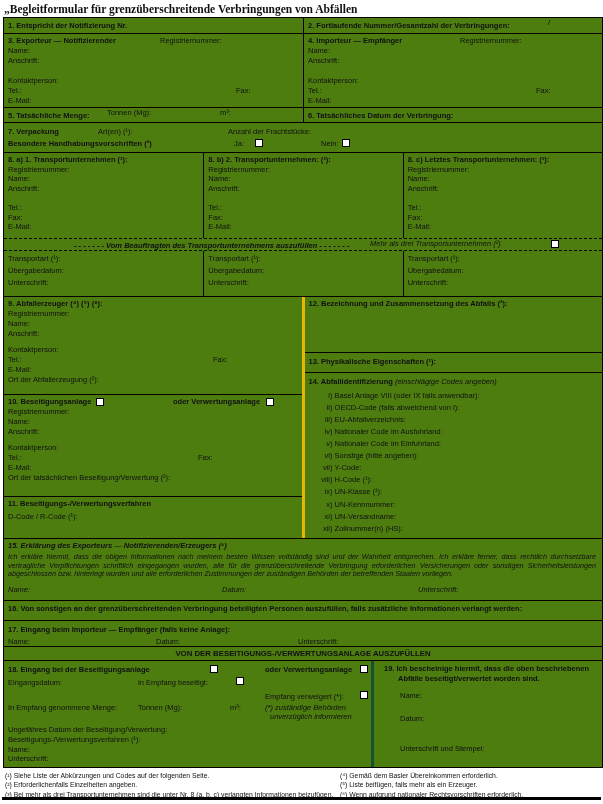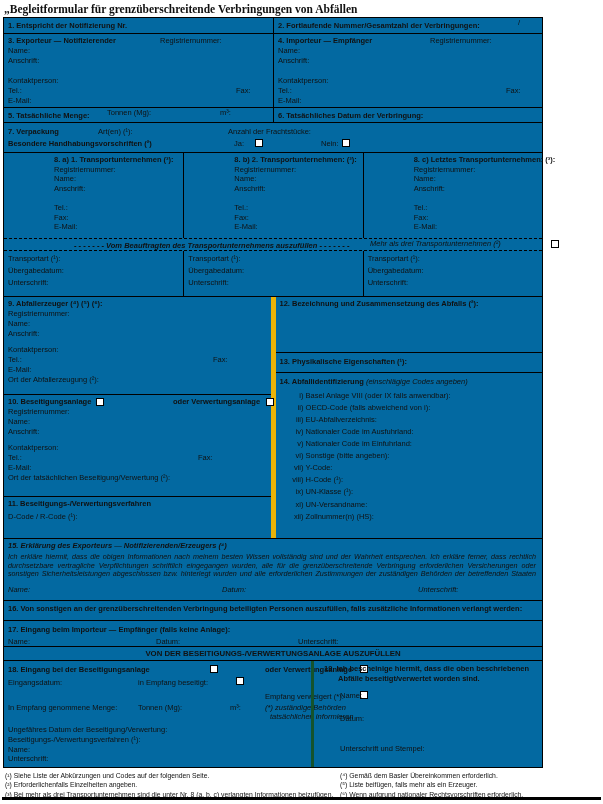--- a/index.html
+++ b/index.html
@@ -1,30 +1,30 @@
 <!DOCTYPE html>
 <html><head>
 <meta charset="utf-8">
 <style>
   html,body{margin:0;padding:0;width:603px;height:804px;background:#fff;overflow:hidden;}
   body{font-family:"Liberation Sans",sans-serif;font-size:7.5px;color:#111;position:relative;}
   .b{font-weight:bold;}
   .i{font-style:italic;}
   .bi{font-weight:bold;font-style:italic;}
   .title{position:absolute;left:4px;top:3px;font-family:"Liberation Serif",serif;font-size:11.5px;font-weight:bold;white-space:nowrap;}
-  .form{position:absolute;left:3px;top:17px;width:540px;border:1.5px solid #000;box-sizing:border-box;background:#0369a1;}
+  .form{position:absolute;left:3px;top:17px;width:600px;border:1.5px solid #000;box-sizing:border-box;background:#4d7c0f;}
   .row{display:flex;border-top:1px solid #000;box-sizing:border-box;}
   .row:first-child{border-top:none;}
   .cell{box-sizing:border-box;padding:2px 4px;position:relative;}
   .half{width:50%;}
   .half+.half{border-left:1px solid #000;}
   .third{width:33.333%;}
   .third+.third{border-left:1px solid #000;}
   .line{position:relative;height:10px;line-height:10px;white-space:nowrap;}
-  .line8{position:relative;height:9.6px;line-height:9.6px;white-space:nowrap;margin-left:46px;}
+  .line8{position:relative;height:9.6px;line-height:9.6px;white-space:nowrap;}
   .tline{position:relative;height:12px;line-height:12px;white-space:nowrap;}
   .abs{position:absolute;top:0;}
   .x88{left:88px;}.x90{left:90px;}.x103{left:103px;}.x130{left:130px;}.x152{left:152px;}
   .x165{left:165px;}.x190{left:190px;}.x205{left:205px;}.x216{left:216px;}.x218{left:218px;}
   .x220{left:220px;}.x222{left:222px;}.x226{left:226px;}.x228{left:228px;}.x244{left:244px;}
   .x247{left:247px;}.x257{left:257px;}.x258{left:258px;}.x262{left:262px;}.x294{left:294px;}.x313{left:313px;}.x334{left:334px;}.x352{left:352px;}
   .x366{left:366px;}.x414{left:414px;}.x547{left:547px;}
   .cb{display:inline-block;width:6px;height:6px;border:1px solid #000;vertical-align:-1px;background:#fff;}
   .cb.abs{top:1px;}
   .gap6{height:6px;}
@@ -212,38 +212,39 @@
         <div class="line">Kontaktperson:</div>
         <div class="line"><span>Tel.:</span><span class="abs x190">Fax:</span></div>
         <div class="line">E-Mail:</div>
         <div class="line">Ort der tatsächlichen Beseitigung/Verwertung (²):</div>
       </div>
       <div class="sbox h42">
         <div class="line b">11. Beseitigungs-/Verwertungsverfahren</div>
         <div class="line" style="margin-top:3px">D-Code / R-Code (¹):</div>
       </div>
     </div>
-    <div class="stack half" style="border-left:5px solid #eab308;">
+    <div class="stack half" style="border-left:3px solid #eab308;">
       <div class="sbox h55">
         <div class="line b">12. Bezeichnung und Zusammensetzung des Abfalls (²):</div>
       </div>
       <div class="sbox h20">
         <div class="line b" style="margin-top:2px">13. Physikalische Eigenschaften (¹):</div>
       </div>
       <div class="sbox h167">
         <div class="hdr14"><span class="b">14. Abfallidentifizierung</span>&nbsp;<span class="i">(einschlägige Codes angeben)</span></div>
         <div class="item14"><span class="num-col">i)</span>&nbsp;<span>Basel Anlage VIII (oder IX falls anwendbar):</span></div>
         <div class="item14"><span class="num-col">ii)</span>&nbsp;<span>OECD-Code (falls abweichend von i):</span></div>
         <div class="item14"><span class="num-col">iii)</span>&nbsp;<span>EU-Abfallverzeichnis:</span></div>
         <div class="item14"><span class="num-col">iv)</span>&nbsp;<span>Nationaler Code im Ausfuhrland:</span></div>
         <div class="item14"><span class="num-col">v)</span>&nbsp;<span>Nationaler Code im Einfuhrland:</span></div>
         <div class="item14"><span class="num-col">vi)</span>&nbsp;<span>Sonstige (bitte angeben):</span></div>
         <div class="item14"><span class="num-col">vii)</span>&nbsp;<span>Y-Code:</span></div>
         <div class="item14"><span class="num-col">viii)</span>&nbsp;<span>H-Code (¹):</span></div>
         <div class="item14"><span class="num-col">ix)</span>&nbsp;<span>UN-Klasse (¹):</span></div>
+        <div class="item14"><span class="num-col">x)</span>&nbsp;<span>UN-Kennnummer:</span></div>
         <div class="item14"><span class="num-col">xi)</span>&nbsp;<span>UN-Versandname:</span></div>
         <div class="item14"><span class="num-col">xii)</span>&nbsp;<span>Zollnummer(n) (HS):</span></div>
       </div>
     </div>
   </div>
 
   <div class="row r15">
     <div class="hdrline b">15. Erklärung des Exporteurs — Notifizierenden/Erzeugers (⁴)</div>
     <div class="para">Ich erkläre hiermit, dass die obigen Informationen nach meinem besten Wissen vollständig sind und der Wahrheit entsprechen. Ich erkläre ferner, dass rechtlich durchsetzbare vertragliche Verpflichtungen schriftlich eingegangen wurden, alle für die grenzüberschreitende Verbringung erforderlichen Versicherungen oder sonstigen Sicherheitsleistungen abgeschlossen bzw. hinterlegt wurden und alle erforderlichen Zustimmungen der zuständigen Behörden der betreffenden Staaten vorliegen.</div>
     <div class="sigline">
@@ -271,21 +272,21 @@
   <div class="row r1819">
     <div class="c18">
       <div class="l18 hl1"><span class="b">18. Eingang bei der Beseitigungsanlage</span><span class="cb abs" style="left:202px"></span><span class="b abs x257">oder Verwertungsanlage</span><span class="cb abs x352"></span></div>
       <div class="l18 hl2"><span>Eingangsdatum:</span><span class="abs x130">in Empfang beseitigt:</span><span class="cb abs x228"></span></div>
       <div class="l18 hl3">
           <span class="abs x257">Empfang verweigert (*):</span>
           <span class="cb abs x352"></span>
         </div>
       <div class="l18 hl4"><span>In Empfang genommene Menge:</span><span class="abs x130">Tonnen (Mg):</span><span class="abs x222">m³:</span><span class="abs x257 i">(*) zuständige Behörden</span></div>
       <div class="l18 hl4">
-          <span class="abs x262 i">tatsächlichen informieren</span>
+          <span class="abs x262 i">unverzüglich informieren</span>
         </div>
       <div class="l18 hl5" style="margin-top:3px">Ungefähres Datum der Beseitigung/Verwertung:</div>
       <div class="l18 hl6">Beseitigungs-/Verwertungsverfahren (¹):</div>
       <div class="l18 hl4">Name:</div>
       <div class="l18 hl4">Unterschrift:</div>
     </div>
     <div class="c19">
       <div class="note19">19. Ich bescheinige hiermit, dass die oben beschriebenen Abfälle beseitigt/verwertet worden sind.</div>
       <div class="lbl19 mt8">Name:</div>
       <div class="lbl19 mt14">Datum:</div>

